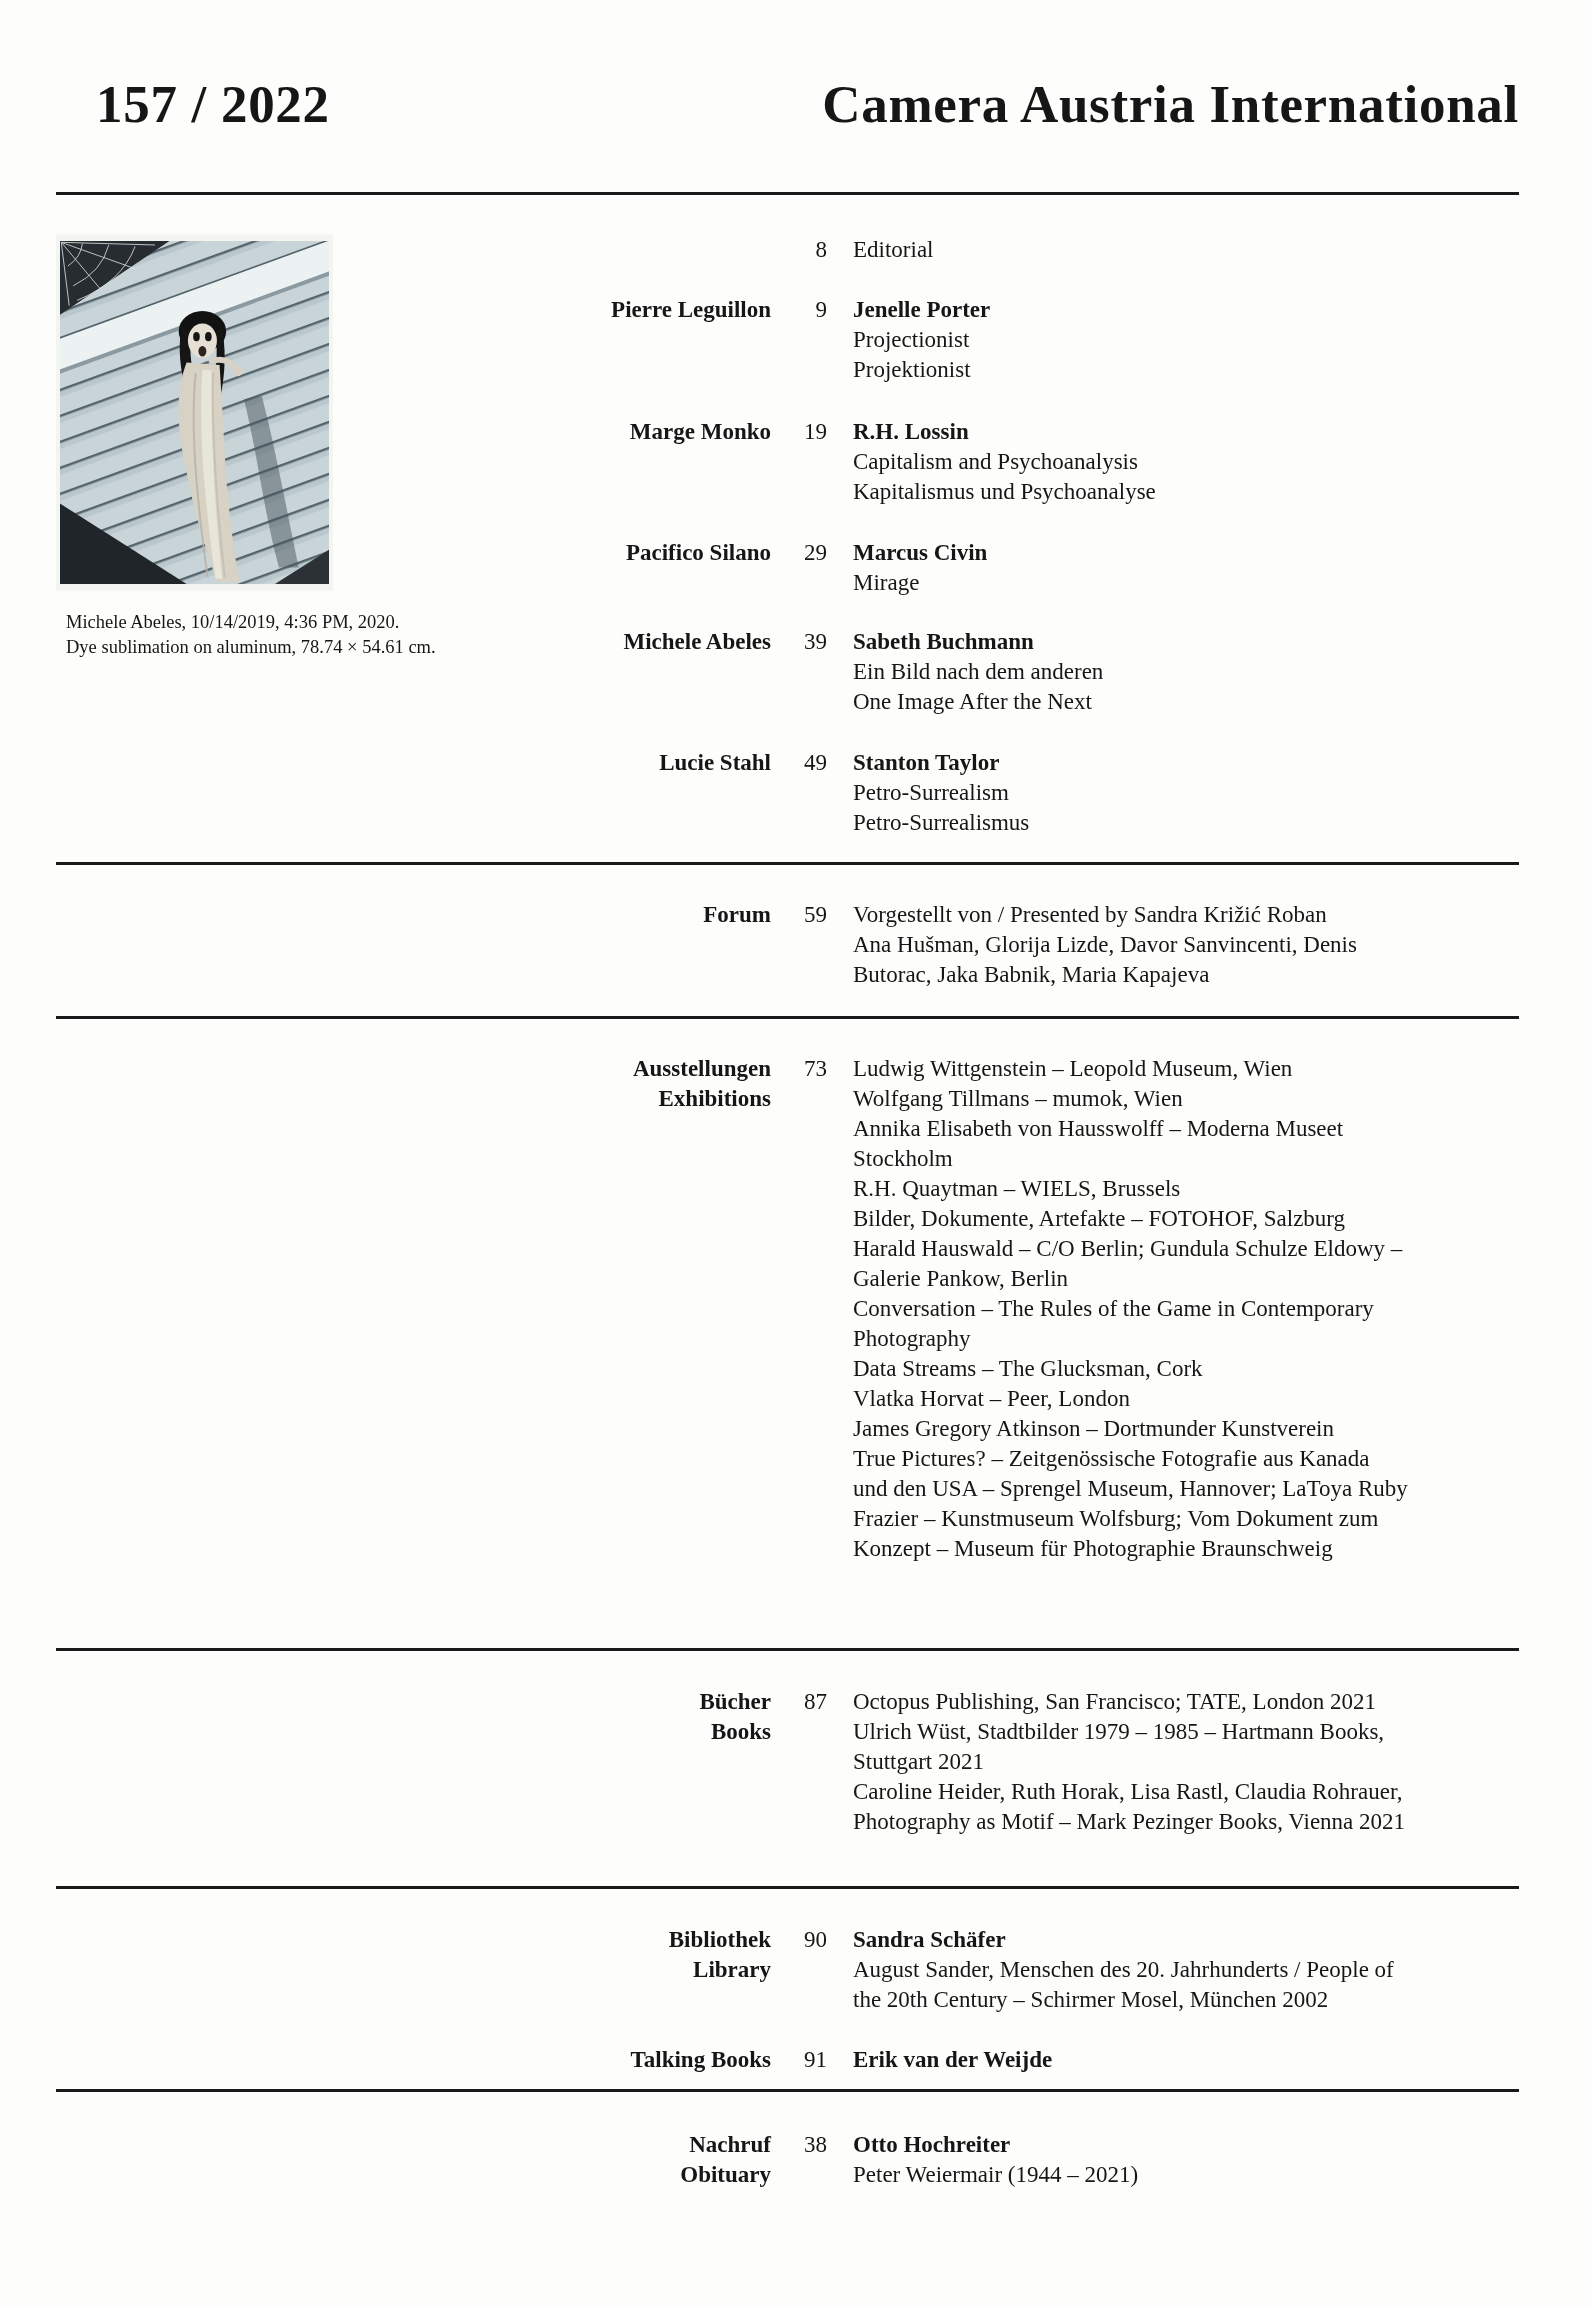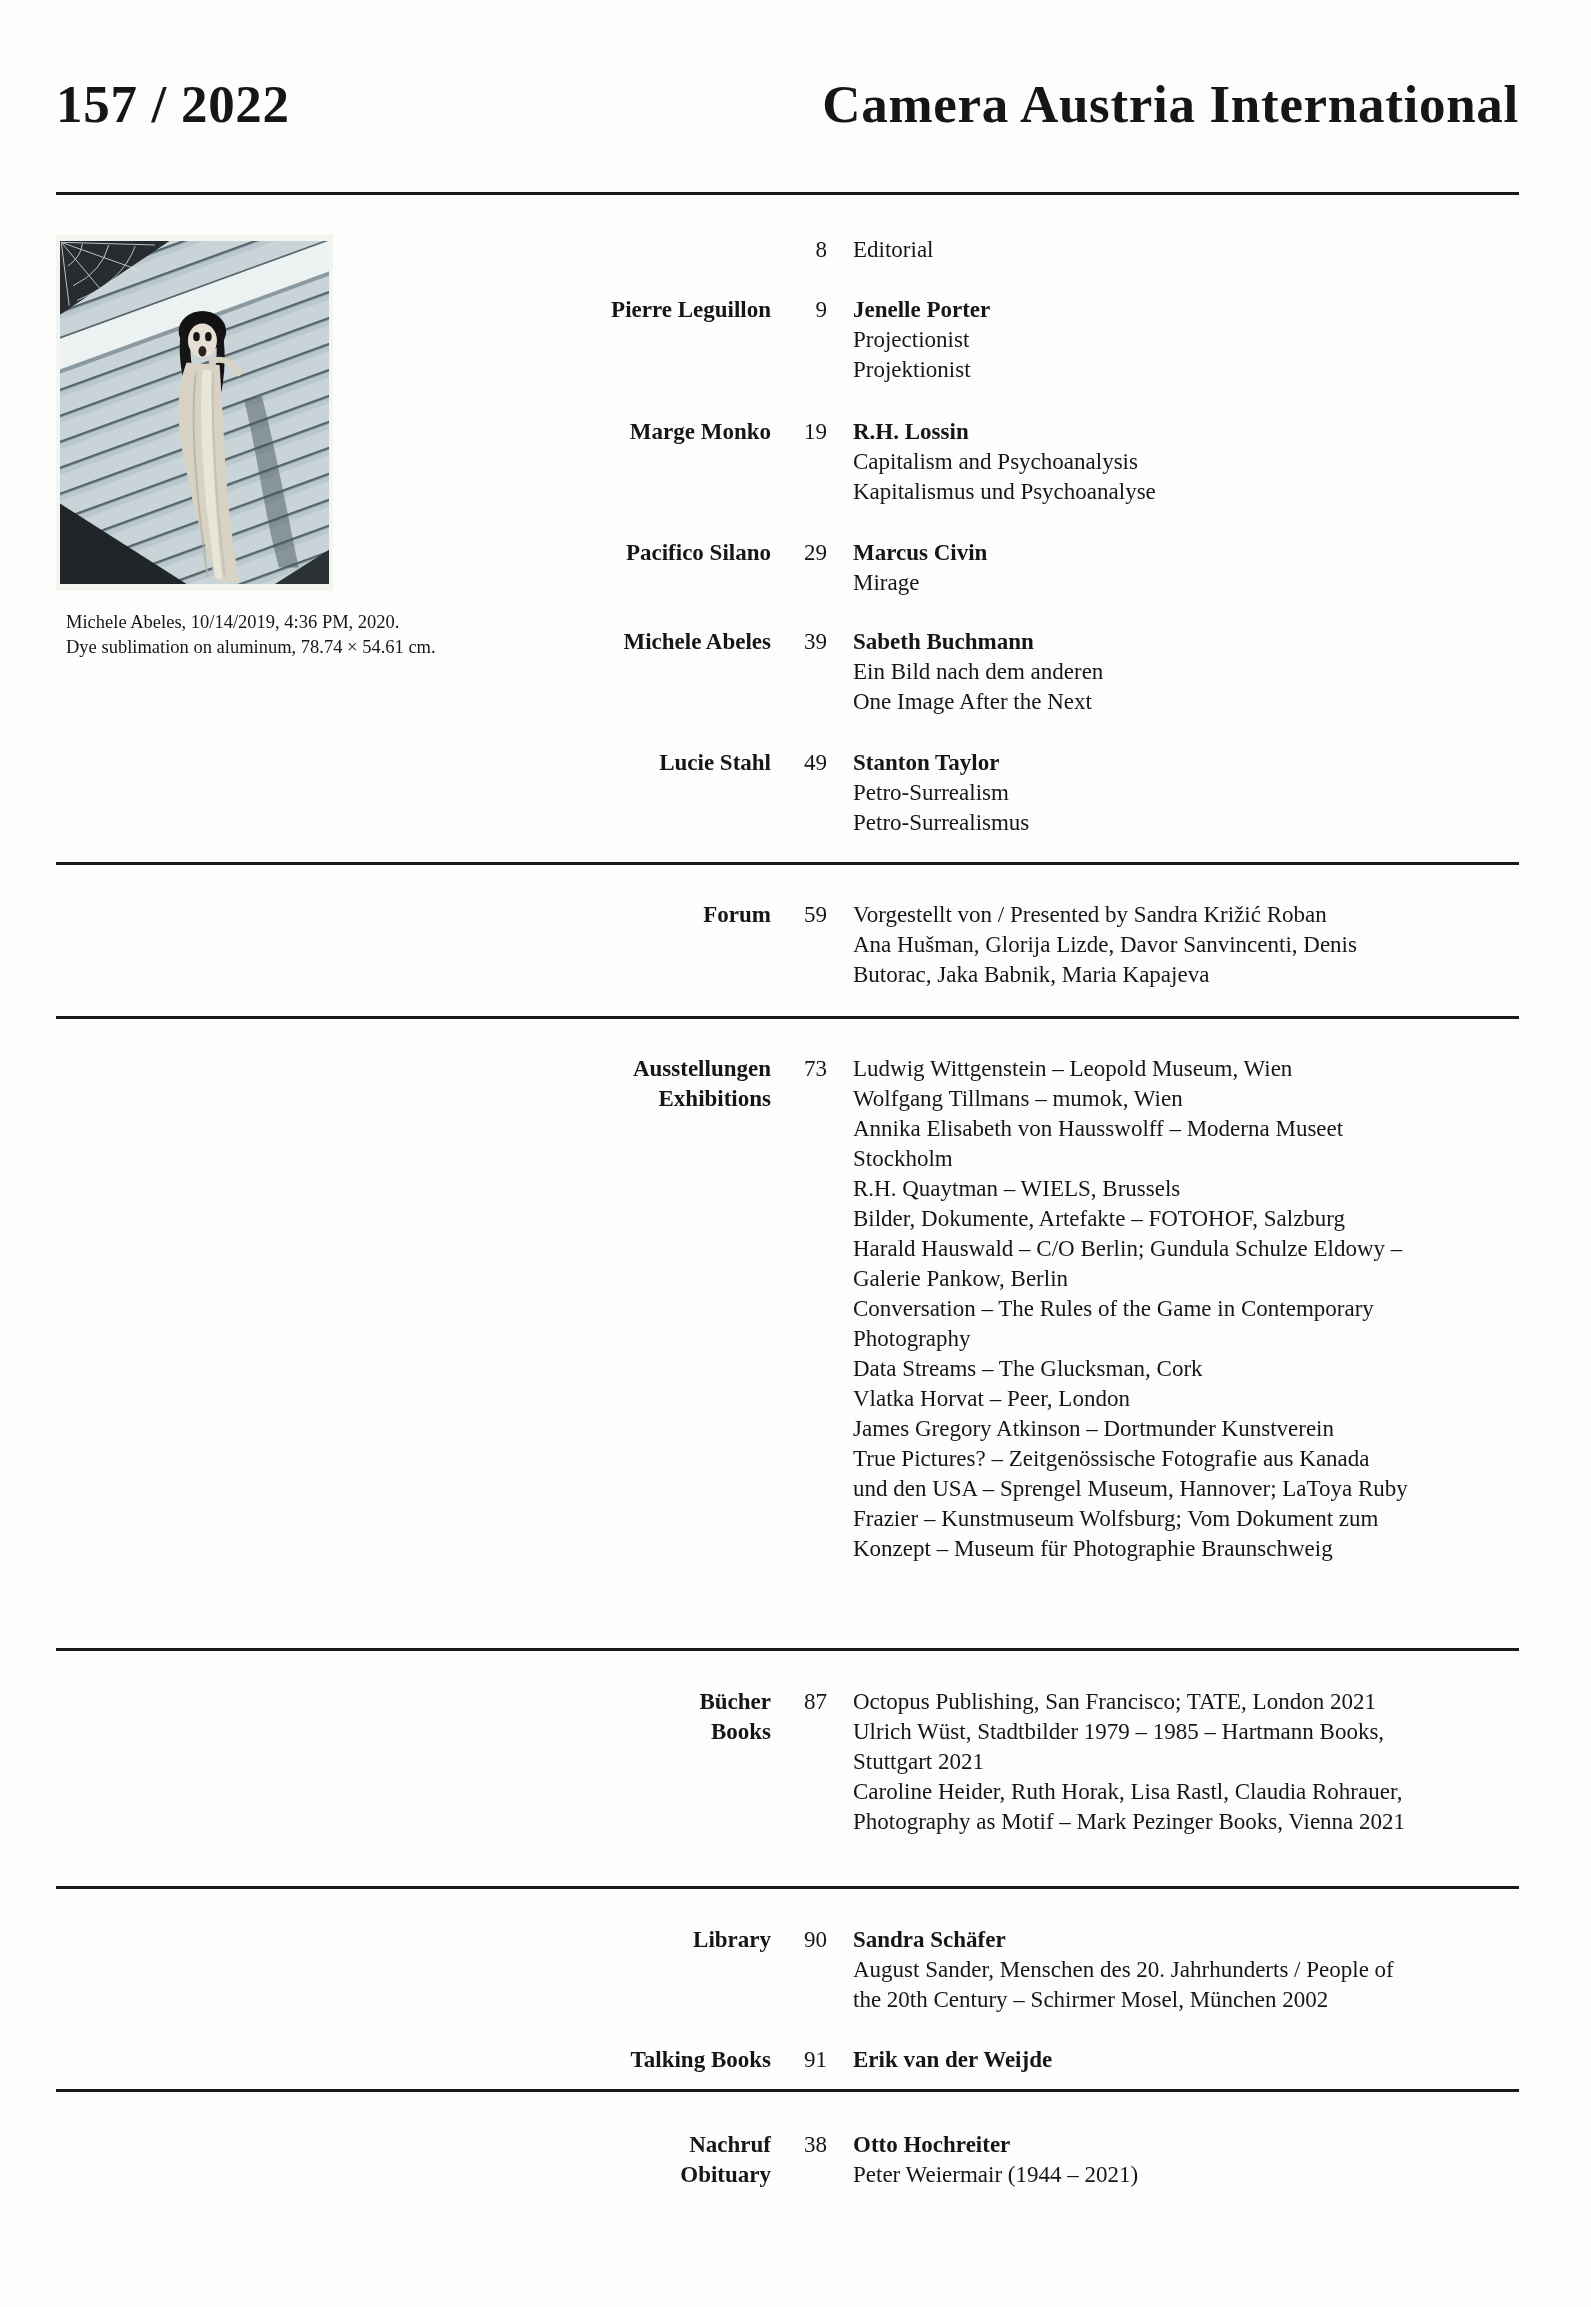--- a/index.html
+++ b/index.html
@@ -13,20 +13,21 @@
     overflow:hidden;
   }
   .hdr{
     position:absolute;
     top:78px;
     font-size:53px;
     font-weight:bold;
     line-height:53px;
     white-space:nowrap;
     letter-spacing:0.7px;
+    margin-left:40px;
   }
   #issue{left:56px;}
   #magazine{right:73px;}
   .rule{
     position:absolute;
     left:56px;
     width:1463px;
     height:3.3px;
     background:#1a1a1a;
   }
@@ -253,20 +254,21 @@
         <div class="col title-col">
           <div class="">Octopus Publishing, San Francisco; TATE, London 2021</div>
           <div class="">Ulrich Wüst, Stadtbilder 1979 – 1985 – Hartmann Books,</div>
           <div class="">Stuttgart 2021</div>
           <div class="">Caroline Heider, Ruth Horak, Lisa Rastl, Claudia Rohrauer,</div>
           <div class="">Photography as Motif – Mark Pezinger Books, Vienna 2021</div>
         </div>
       </div>
       <div class="toc-row" style="top: 1925px;">
         <div class="col label-col">
+          <div>Bibliothek</div>
           <div>Library</div>
         </div>
         <div class="col num-col">90</div>
         <div class="col title-col">
           <div class="bold">Sandra Schäfer</div>
           <div class="">August Sander, Menschen des 20. Jahrhunderts / People of</div>
           <div class="">the 20th Century – Schirmer Mosel, München 2002</div>
         </div>
       </div>
       <div class="toc-row" style="top: 2045px;">

